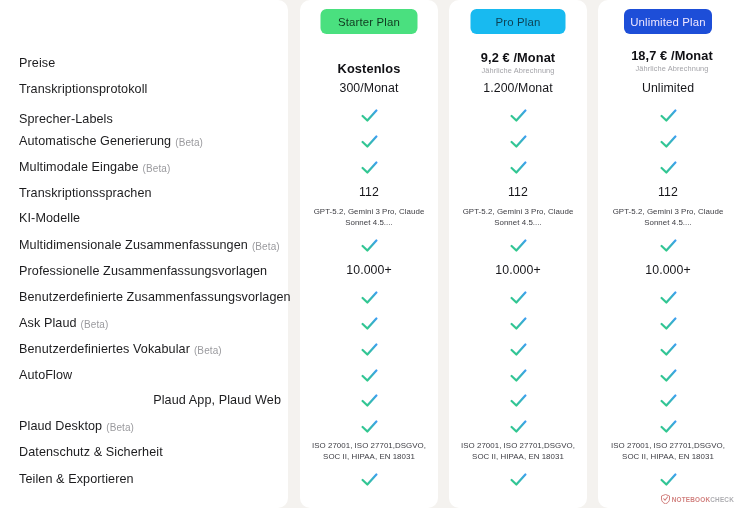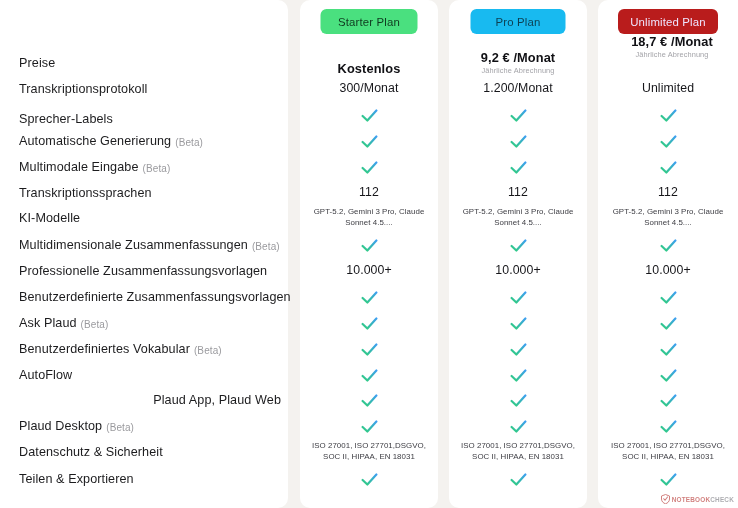--- a/index.html
+++ b/index.html
@@ -43,21 +43,21 @@
   .plan-card.unlimited { left:598px; width:140px; border-radius:10px 0 0 10px; }
 
   .badge {
     position:absolute; top:9px; left:50%; transform:translateX(-50%);
     height:25px; border-radius:6px;
     display:flex; align-items:center; justify-content:center;
     font-size:11.4px; letter-spacing:0.15px; white-space:nowrap;
   }
   .badge.starter   { width:97px;  background:#4ae07f; color:#10391f; }
   .badge.pro       { width:95px;  background:#18baf0; color:#0d3f52; }
-  .badge.unlimited { width:100px; background:#b91c1c; color:#efe6ff; }
+  .badge.unlimited { width:88px; background:#1d4ed8; color:#efe6ff; }
 
   
   .plan-cells { position:absolute; left:0; top:0; width:100%; height:508px; }
   .cell {
     position:absolute; left:0; width:100%;
     display:flex; flex-direction:column;
     align-items:center; justify-content:center;
     height:26px;
   }
   .cell-price {
@@ -446,21 +446,21 @@
             </defs>
             <path d="M2 9.2 L8.2 15 L20 2" fill="none" stroke="url(#cg21)" stroke-width="2.9" stroke-linecap="round" stroke-linejoin="round"></path>
           </svg>
         </div>
       </div>
   </div>
 
   <div class="plan-card unlimited">
     <div class="badge unlimited">Unlimited Plan</div>
     <div class="plan-cells">
-        <div class="cell" style="top: 34px; padding-left: 8px;">
+        <div class="cell" style="top: 48px; padding-left: 8px;">
           <div class="cell-price">18,7 € /Monat</div>
           <div class="cell-sub">Jährliche Abrechnung</div>
         </div>
         <div class="cell" style="top: 76px;">
           <div class="cell-value">Unlimited</div>
         </div>
         <div class="cell" style="top: 102px;">
           <svg class="check" viewBox="0 0 22 17">
             <defs>
               <linearGradient id="cg22" x1="0" y1="1" x2="1" y2="0">

